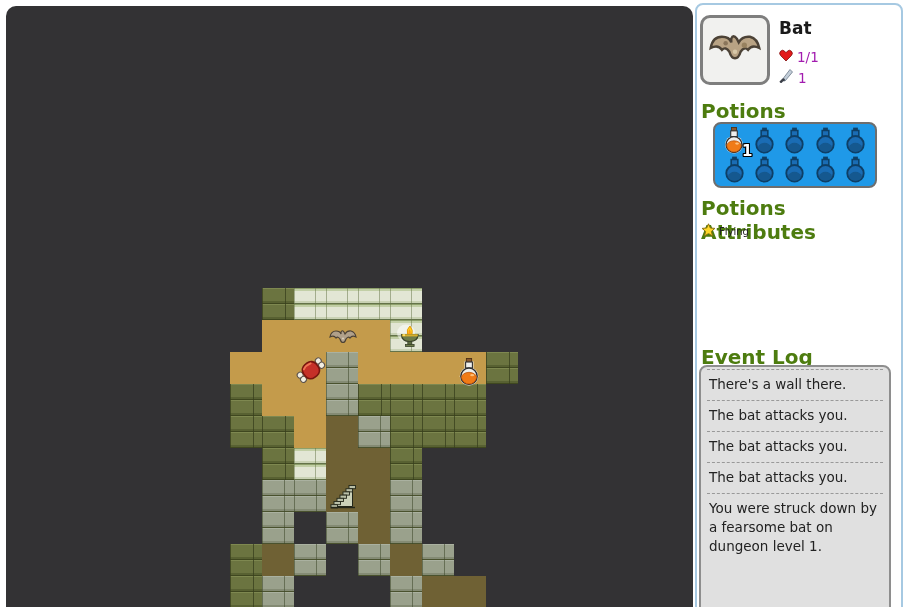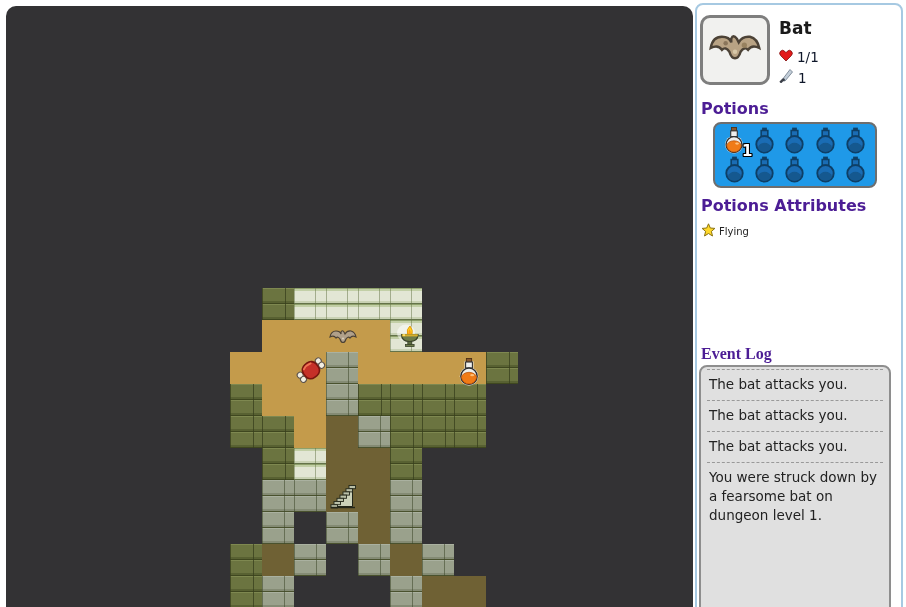--- a/index.html
+++ b/index.html
@@ -31,27 +31,27 @@
     position:absolute;left:695px;top:3px;width:208px;height:640px;box-sizing:border-box;
     background:#ffffff;border:2px solid #a6c9e2;border-radius:8px;
   }
   #sidebar .abs{position:absolute;}
   .portrait{
     left:3px;top:10px;width:70px;height:70px;box-sizing:border-box;
     background:#f1f1ef;border:3px solid #7e7e7e;border-radius:10px;
     display:flex;align-items:center;justify-content:center;
   }
   .monster-name{left:82px;top:13px;font-size:17px;font-weight:bold;color:#1a1a1a;}
-  .stat-row{display:flex;align-items:flex-end;gap:4px;font-size:13.5px;color:#0f172a;}
+  .stat-row{display:flex;align-items:flex-end;gap:4px;font-size:13.5px;color:#a21caf;}
   .hp-row{left:82px;top:44px;}
   .atk-row{left:82px;top:63px;}
-  .section-h{font-size:16px;font-weight:bold;color:#4c1d95;}
+  .section-h{font-size:20px;font-weight:bold;color:#4d7c0f;}
   .h-potions{left:4px;top:94px;}
   .h-special{left:4px;top:191px;}
-  .h-event{left:4px;top:340px;font-family:Liberation Serif, serif;}
+  .h-event{left:4px;top:340px;}
   .potion-panel{
     left:16px;top:117px;width:164px;height:66px;box-sizing:border-box;
     background:#1f99e8;border:2px solid #6e6e6e;border-radius:8px;
     display:grid;grid-template-columns:repeat(5,1fr);grid-template-rows:repeat(2,1fr);
     padding:2px 4px;
   }
   .slot{position:relative;display:flex;align-items:center;justify-content:center;}
   .slot .qty{
     position:absolute;right:-3px;bottom:-4px;color:#fff;font-weight:bold;font-size:15px;line-height:15px;
     text-shadow:-1px 0 #000,1px 0 #000,0 -1px #000,0 1px #000,-1px -1px #000,1px 1px #000,1px -1px #000,-1px 1px #000;
@@ -304,18 +304,19 @@
     <span>
       <svg width="15" height="14" viewBox="0 0 15 14">
         <path d="M7.5 0.8 L9.3 5 L13.9 5.4 L10.4 8.4 L11.5 13 L7.5 10.5 L3.5 13 L4.6 8.4 L1.1 5.4 L5.7 5 Z" fill="#ffd829" stroke="#8a7210" stroke-width="1"></path>
       </svg>
     </span>
     <span>Flying</span>
   </div>
 
   <div class="abs section-h h-event">Event Log</div>
   <div class="abs event-log" id="event-log">
+      <div class="log-entry">There's a wall there.</div>
       <div class="log-entry">The bat attacks you.</div>
       <div class="log-entry">The bat attacks you.</div>
       <div class="log-entry">The bat attacks you.</div>
       <div class="log-entry">You were struck down by a fearsome bat on dungeon level 1.</div>
     </div>
 </div>
 
 </body></html>

